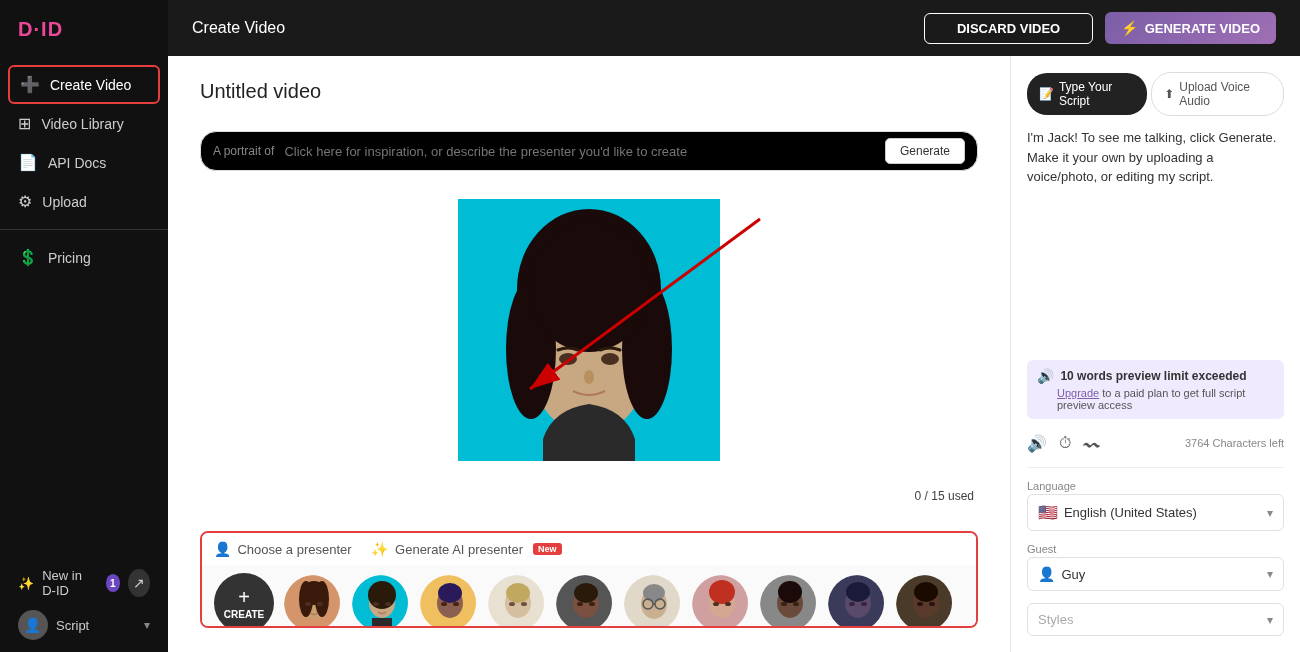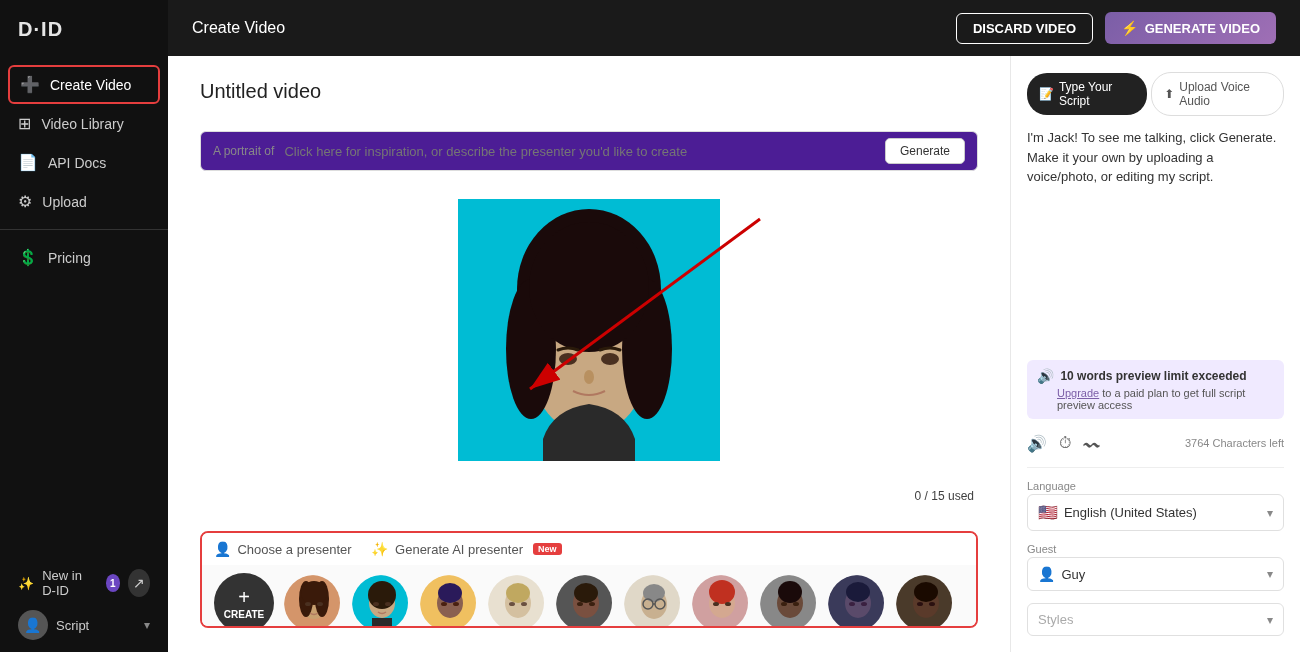--- a/index.html
+++ b/index.html
@@ -13,21 +13,21 @@
       flex-direction: column;
       padding: 0;
       flex-shrink: 0;
       height: 652px;
     }
     .sidebar-logo {
       padding: 18px 18px 16px;
       display: flex; align-items: center;
     }
     .logo-text {
-      font-size: 20px; font-weight: 700; color: #e5e5e5; letter-spacing: 1px;
+      font-size: 20px; font-weight: 700; color: #ec4899; letter-spacing: 1px;
     }
     .sidebar-nav {
       flex: 1;
       display: flex; flex-direction: column;
       padding: 8px 0;
     }
     .nav-item {
       display: flex; align-items: center; gap: 10px;
       padding: 10px 18px;
       cursor: pointer;
@@ -87,21 +87,21 @@
       background: #1a1a1a;
       display: flex; align-items: center; justify-content: space-between;
       padding: 0 24px;
       height: 56px;
       flex-shrink: 0;
     }
     .header-title { color: #fff; font-size: 16px; font-weight: 500; }
     .header-actions { display: flex; gap: 12px; align-items: center; }
     .btn-discard {
       background: transparent; border: 1.5px solid #fff; color: #fff;
-      padding: 7px 16px; border-radius: 6px; cursor: pointer; font-size: 13px; font-weight: 600;
+      padding: 7px 32px; border-radius: 6px; cursor: pointer; font-size: 13px; font-weight: 600;
     }
     .btn-generate {
       background: linear-gradient(135deg, #7b5ea7, #9f6fb5);
       border: none; color: #fff;
       padding: 8px 16px; border-radius: 6px; cursor: pointer; font-size: 13px; font-weight: 600;
       display: flex; align-items: center; gap: 6px;
     }
     .btn-generate .gen-icon { font-size: 14px; }
 
     
@@ -120,22 +120,22 @@
       padding: 24px 32px;
       display: flex; flex-direction: column;
       gap: 28px;
       overflow-y: auto;
     }
     .video-title {
       font-size: 20px; color: #222; font-weight: 500;
     }
     .portrait-row {
       display: flex; align-items: center; gap: 10px;
-      border: 1px solid #ddd; border-radius: 6px; padding: 6px 12px;
-      background: #4c1d95;
+      border: 1px solid #ddd; border-radius: 16px; padding: 6px 12px;
+      background: #000000;
     }
     .portrait-label { font-size: 12px; color: #888; white-space: nowrap; }
     .portrait-input {
       flex: 1; border: none; background: transparent; font-size: 13px; color: #999;
       outline: none;
     }
     .btn-portrait-generate {
       background: #fff; border: 1px solid #ccc; padding: 5px 14px;
       border-radius: 5px; cursor: pointer; font-size: 12px; color: #333; font-weight: 500; text-align: right;
     }

